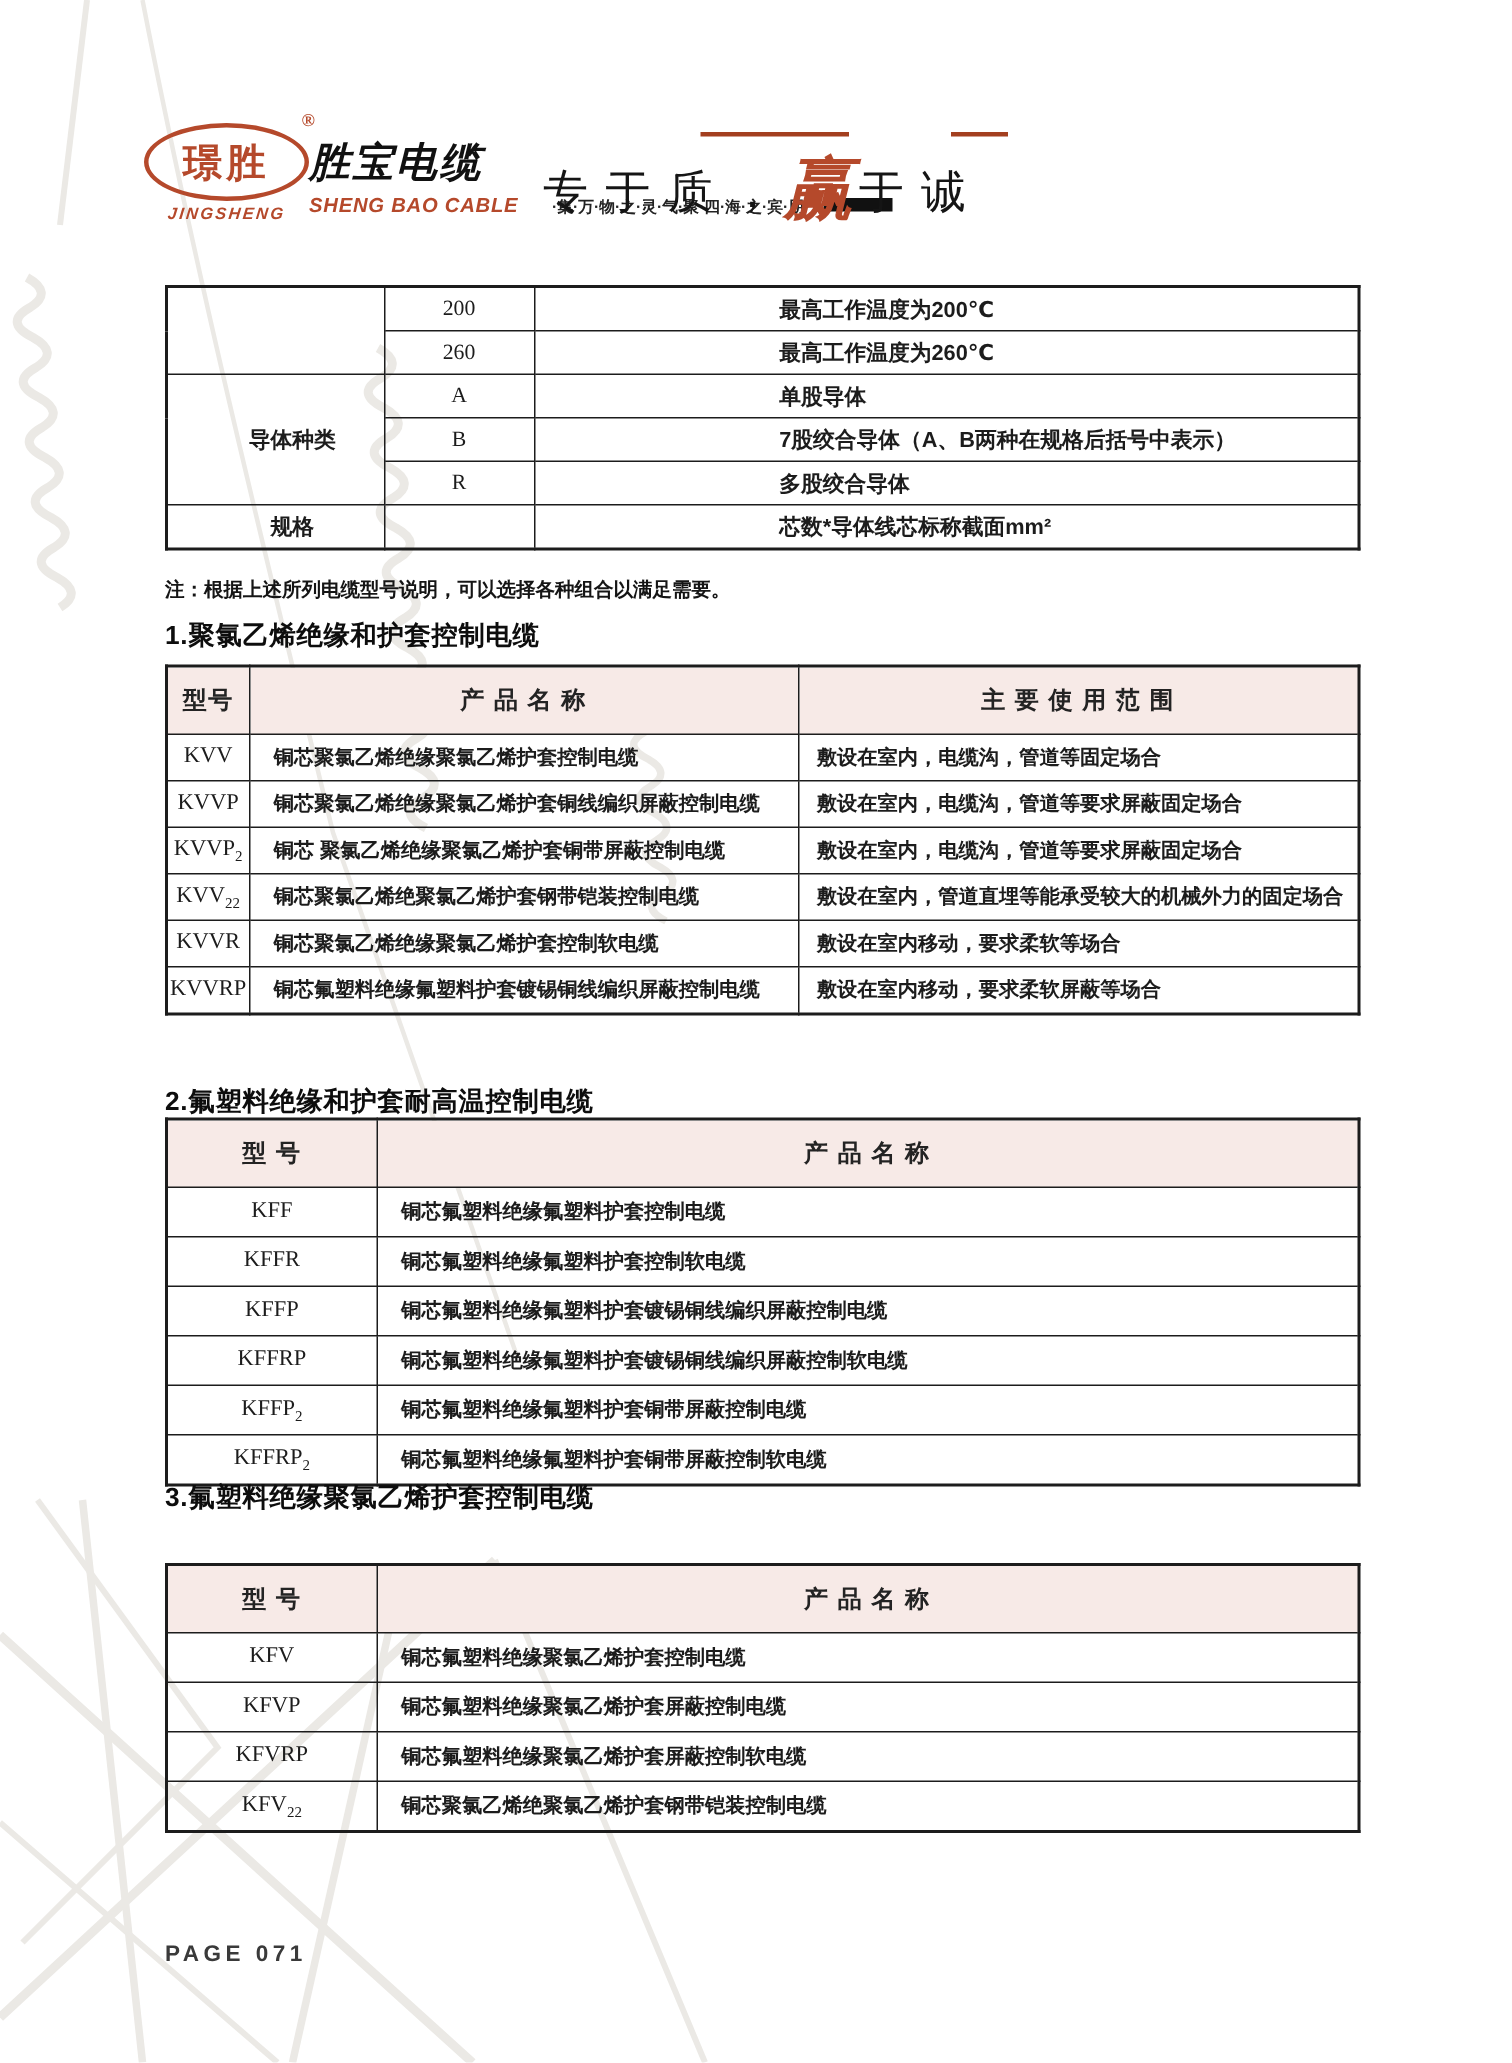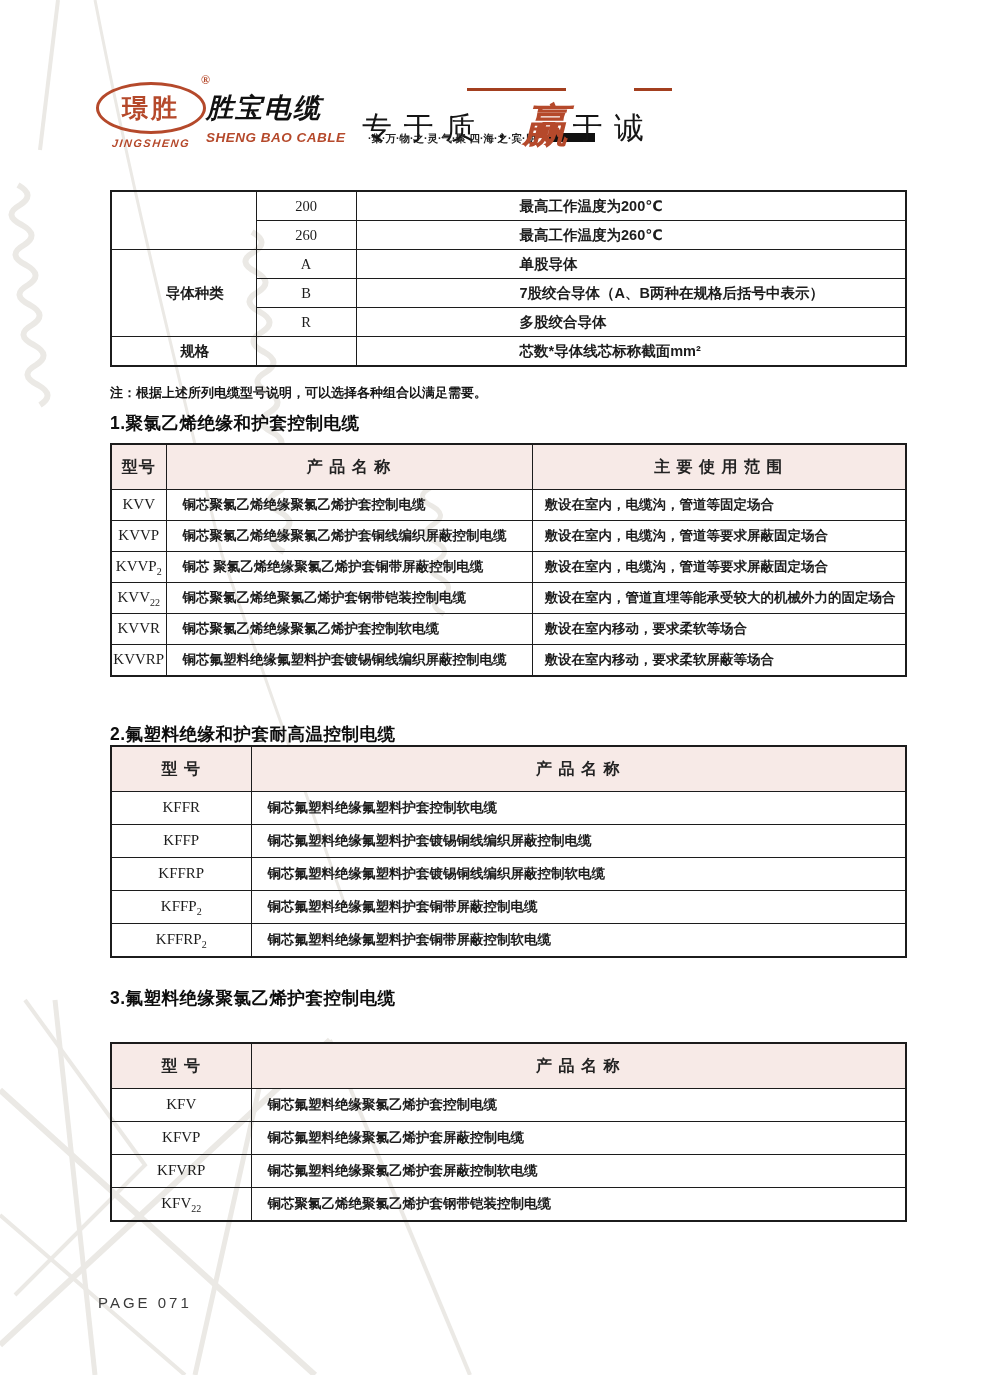--- a/index.html
+++ b/index.html
@@ -56,21 +56,21 @@
     letter-spacing:1px;text-align:center;}
   .t1 th{height:44px;}
   .t1 td{height:30px;}
   .t2 th,.t3 th{height:44px;}
   .t2 td,.t3 td{height:32px;}
   .model-cell{text-align:center;font-family:"Liberation Serif","DejaVu Serif",serif;font-size:15px;}
   .model-cell sub{font-size:10px;font-family:"Liberation Serif","DejaVu Serif",serif;}
   .name-cell{text-align:left;padding-left:16px;font-size:13.5px;font-weight:600;}
   .usage-cell{text-align:left;padding-left:12px;font-size:13.5px;font-weight:600;margin-left:36px;}
 
-  .footer{left:98px;top:1294px;font-size:15px;font-weight:400;letter-spacing:3px;color:#3a3a3a;}
+  .footer{left:110px;top:1294px;font-size:15px;font-weight:700;letter-spacing:3px;color:#3a3a3a;}
 </style>
 </head>
 <body>
 
 <svg id="watermark" width="620" height="1375" viewBox="0 0 620 1375">
   <g stroke="#ebe9e5" fill="none" stroke-width="4">
     <path d="M 95 0 C 130 180, 172 350, 222 555 L 345 905" stroke-width="3"></path>
     <path d="M 58 0 L 40 150"></path>
     <path d="M 18 185 q 18 10 2 20 q -18 10 2 20 q 18 10 2 20 q -18 10 2 20 q 18 10 2 20 q -18 10 2 20 q 18 10 2 20 q -18 10 2 20 q 18 10 2 20 q -18 10 2 20 q 18 10 2 20" stroke-width="6"></path>
     <path d="M 252 232 q 18 10 2 20 q -18 10 2 20 q 18 10 2 20 q -18 10 2 20 q 18 10 2 20 q -18 10 2 20 q 18 10 2 20 q -18 10 2 20 q 18 10 2 20 q -18 10 2 20 q 18 10 2 20 q -18 10 2 20 q 18 10 2 20 q -18 10 2 20 q 18 10 2 20 q -18 10 2 20" stroke-width="6"></path>
@@ -198,20 +198,24 @@
   <colgroup>
       <col style="width:140px">
       <col style="width:655px">
     </colgroup>
   <tbody>
       <tr>
     <th>型 号</th>
     <th>产 品 名 称</th>
   </tr>
   <tr>
+    <td class="model-cell"><span>KFF</span><sub></sub></td>
+    <td class="name-cell">铜芯氟塑料绝缘氟塑料护套控制电缆</td>
+  </tr>
+  <tr>
     <td class="model-cell"><span>KFFR</span><sub></sub></td>
     <td class="name-cell">铜芯氟塑料绝缘氟塑料护套控制软电缆</td>
   </tr>
   <tr>
     <td class="model-cell"><span>KFFP</span><sub></sub></td>
     <td class="name-cell">铜芯氟塑料绝缘氟塑料护套镀锡铜线编织屏蔽控制电缆</td>
   </tr>
   <tr>
     <td class="model-cell"><span>KFFRP</span><sub></sub></td>
     <td class="name-cell">铜芯氟塑料绝缘氟塑料护套镀锡铜线编织屏蔽控制软电缆</td>

